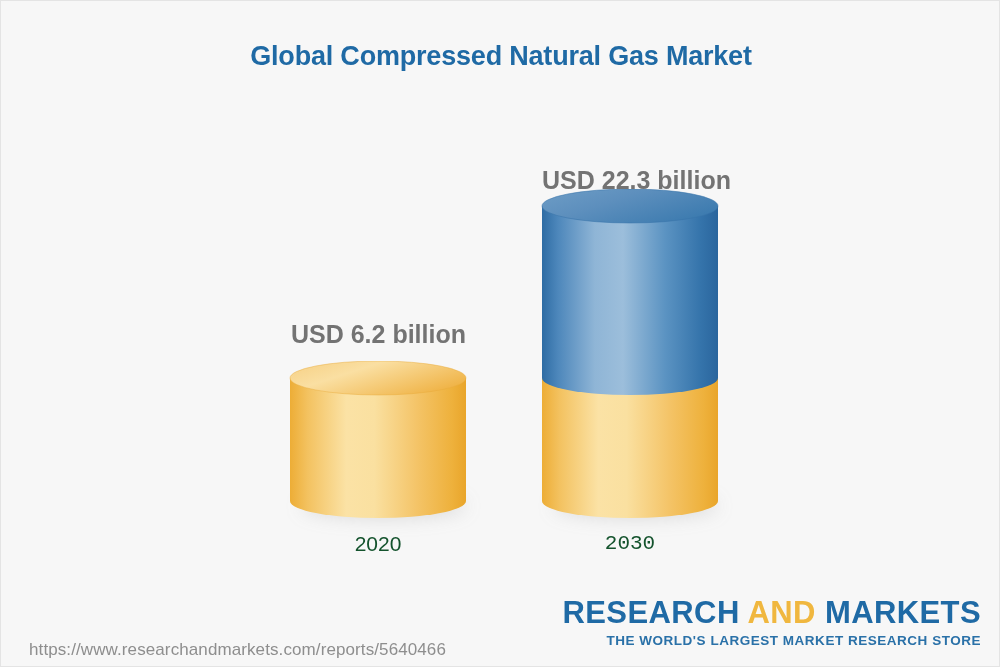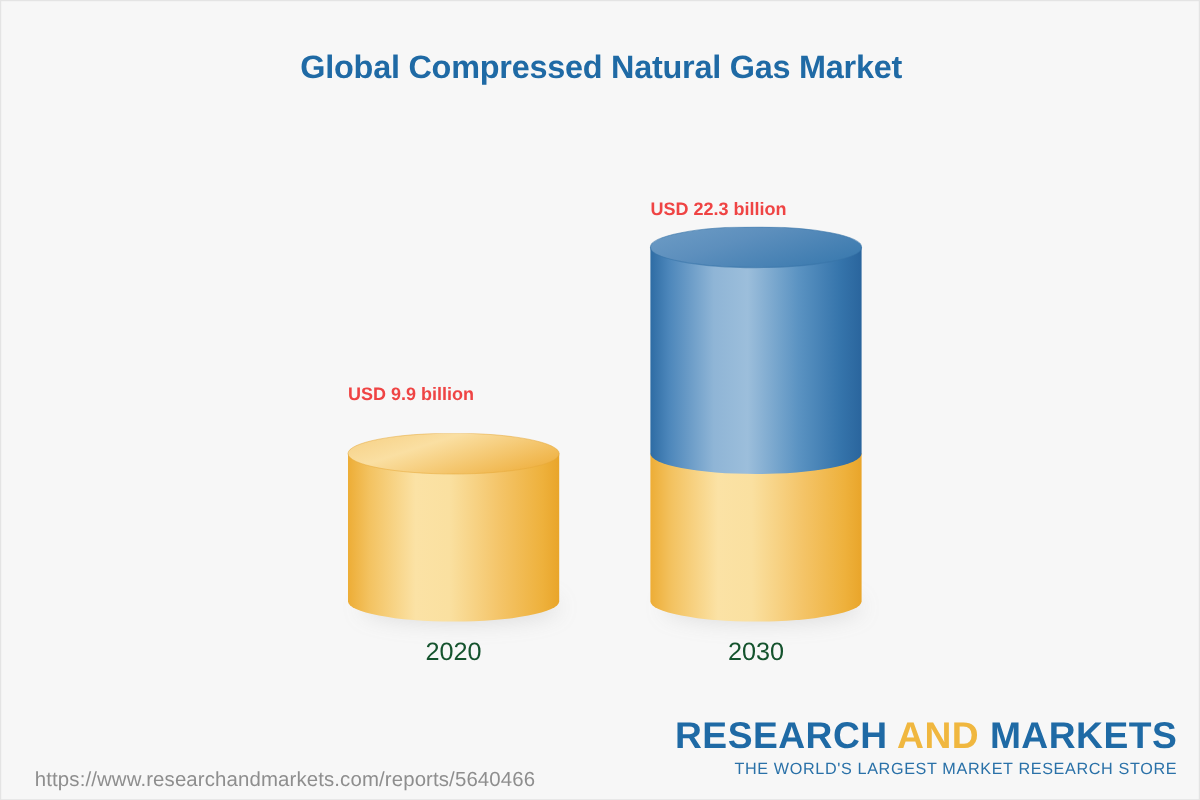--- a/index.html
+++ b/index.html
@@ -53,40 +53,40 @@
     left: 0;
     top: 0;
     width: 1000px;
     height: 600px;
   }
 
   
   .value-label {
     position: absolute;
     width: 260px;
-    text-align: left;
-    font-size: 15px;
-    font-weight: bold;
-    color: #ef4444;
+    text-align: right;
+    font-size: 25px;
+    font-weight: bold;
+    color: #737373;
     white-space: nowrap;
   }
   .value-label.v0 { left: 289px; top: 319px; width: 176px; }
   .value-label.v1 { left: 541px; top: 165px; width: 176px; }
 
   
   .cat-label {
     position: absolute;
     top: 531px;
     width: 176px;
     text-align: center;
     font-size: 21px;
     color: #14532d;
   }
   .cat-label.c0 { left: 289px; }
-  .cat-label.c1 { left: 541px; }
+  .cat-label.c1 { left: 541px; font-family: Liberation Mono, monospace; }
 
   
   .cylinder {
     position: absolute;
     left: 0;
   }
   .cyl-shadow {
     position: absolute;
     border-radius: 50%;
     background: rgba(120,120,120,0.20);
@@ -116,21 +116,21 @@
     font-weight: bold;
     color: #1f6aa5;
     letter-spacing: 0.4px;
     white-space: nowrap;
     margin-left: 24px;
   }
   .logo-main .logo-and { color: #f0b73f; }
   .logo-tag {
     margin-top: 6px;
     font-size: 13.5px;
-    font-weight: normal;
+    font-weight: bold;
     color: #2a71a8;
     letter-spacing: 0.52px;
     white-space: nowrap;
   }
 </style>
 </head>
 <body>
 
 <div class="infographic">
 
@@ -157,21 +157,21 @@
           <stop offset="100%" stop-color="#f0b54a"></stop>
         </linearGradient>
       </defs>
 
       <path d="M289,17 L289,140 A88,17 0 0 0 465,140 L465,17 Z" fill="url(#yellowBody)"></path>
 
       <ellipse cx="377" cy="17" rx="88" ry="17" fill="url(#yellowTop)"></ellipse>
       <ellipse cx="377" cy="17" rx="88" ry="17" fill="none" stroke="#e7a93a" stroke-width="0.8" stroke-opacity="0.55"></ellipse>
     </svg>
 
-    <div class="value-label v0">USD 9.9 billion</div>
+    <div class="value-label v0">USD 6.2 billion</div>
     <div class="cat-label c0">2020</div>
 
     <div class="cyl-shadow" style="left:552px; top:492px; width:165px; height:26px;"></div>
 
     <svg class="cylinder" style="top:188px;" width="1000" height="345" viewBox="0 0 1000 345">
       <defs>
         <linearGradient id="blueBody" x1="0" y1="0" x2="1" y2="0">
           <stop offset="0%" stop-color="#2e6ca4"></stop>
           <stop offset="9%" stop-color="#4d87bb"></stop>
           <stop offset="30%" stop-color="#8fb5d6"></stop>

